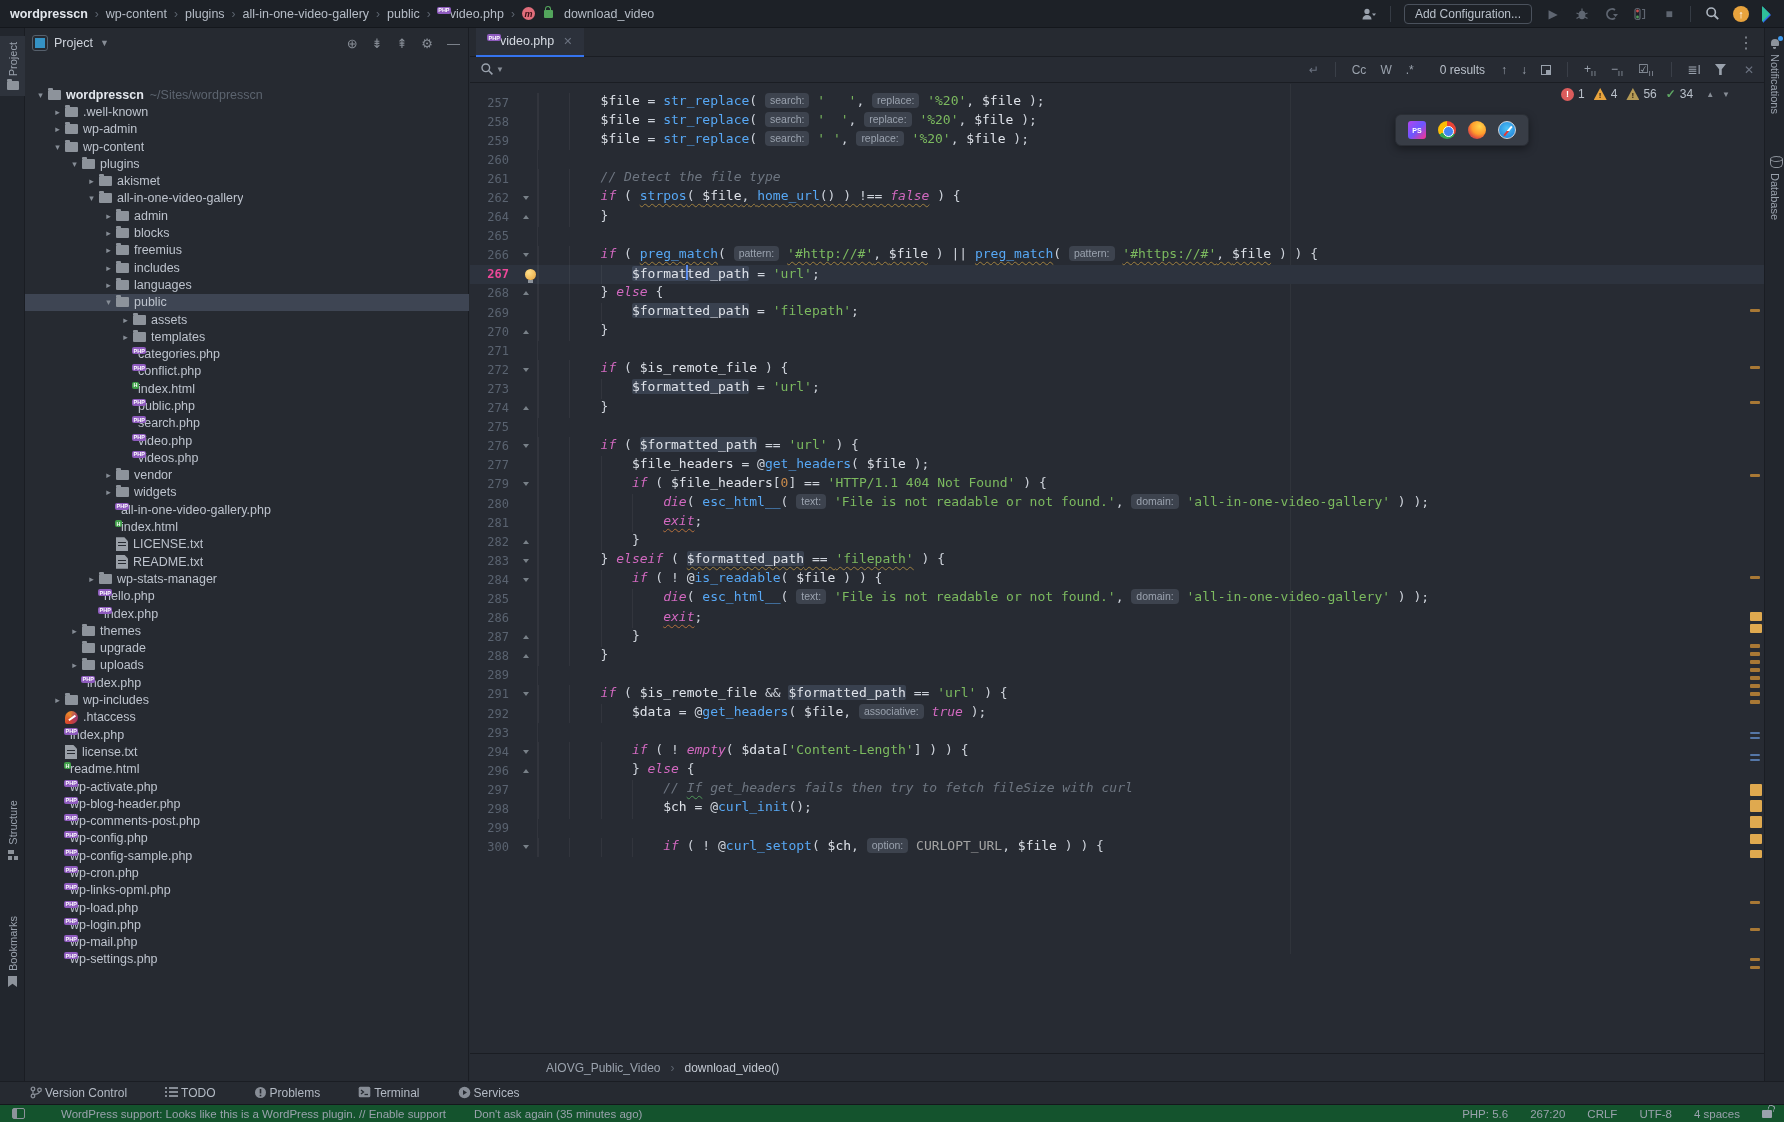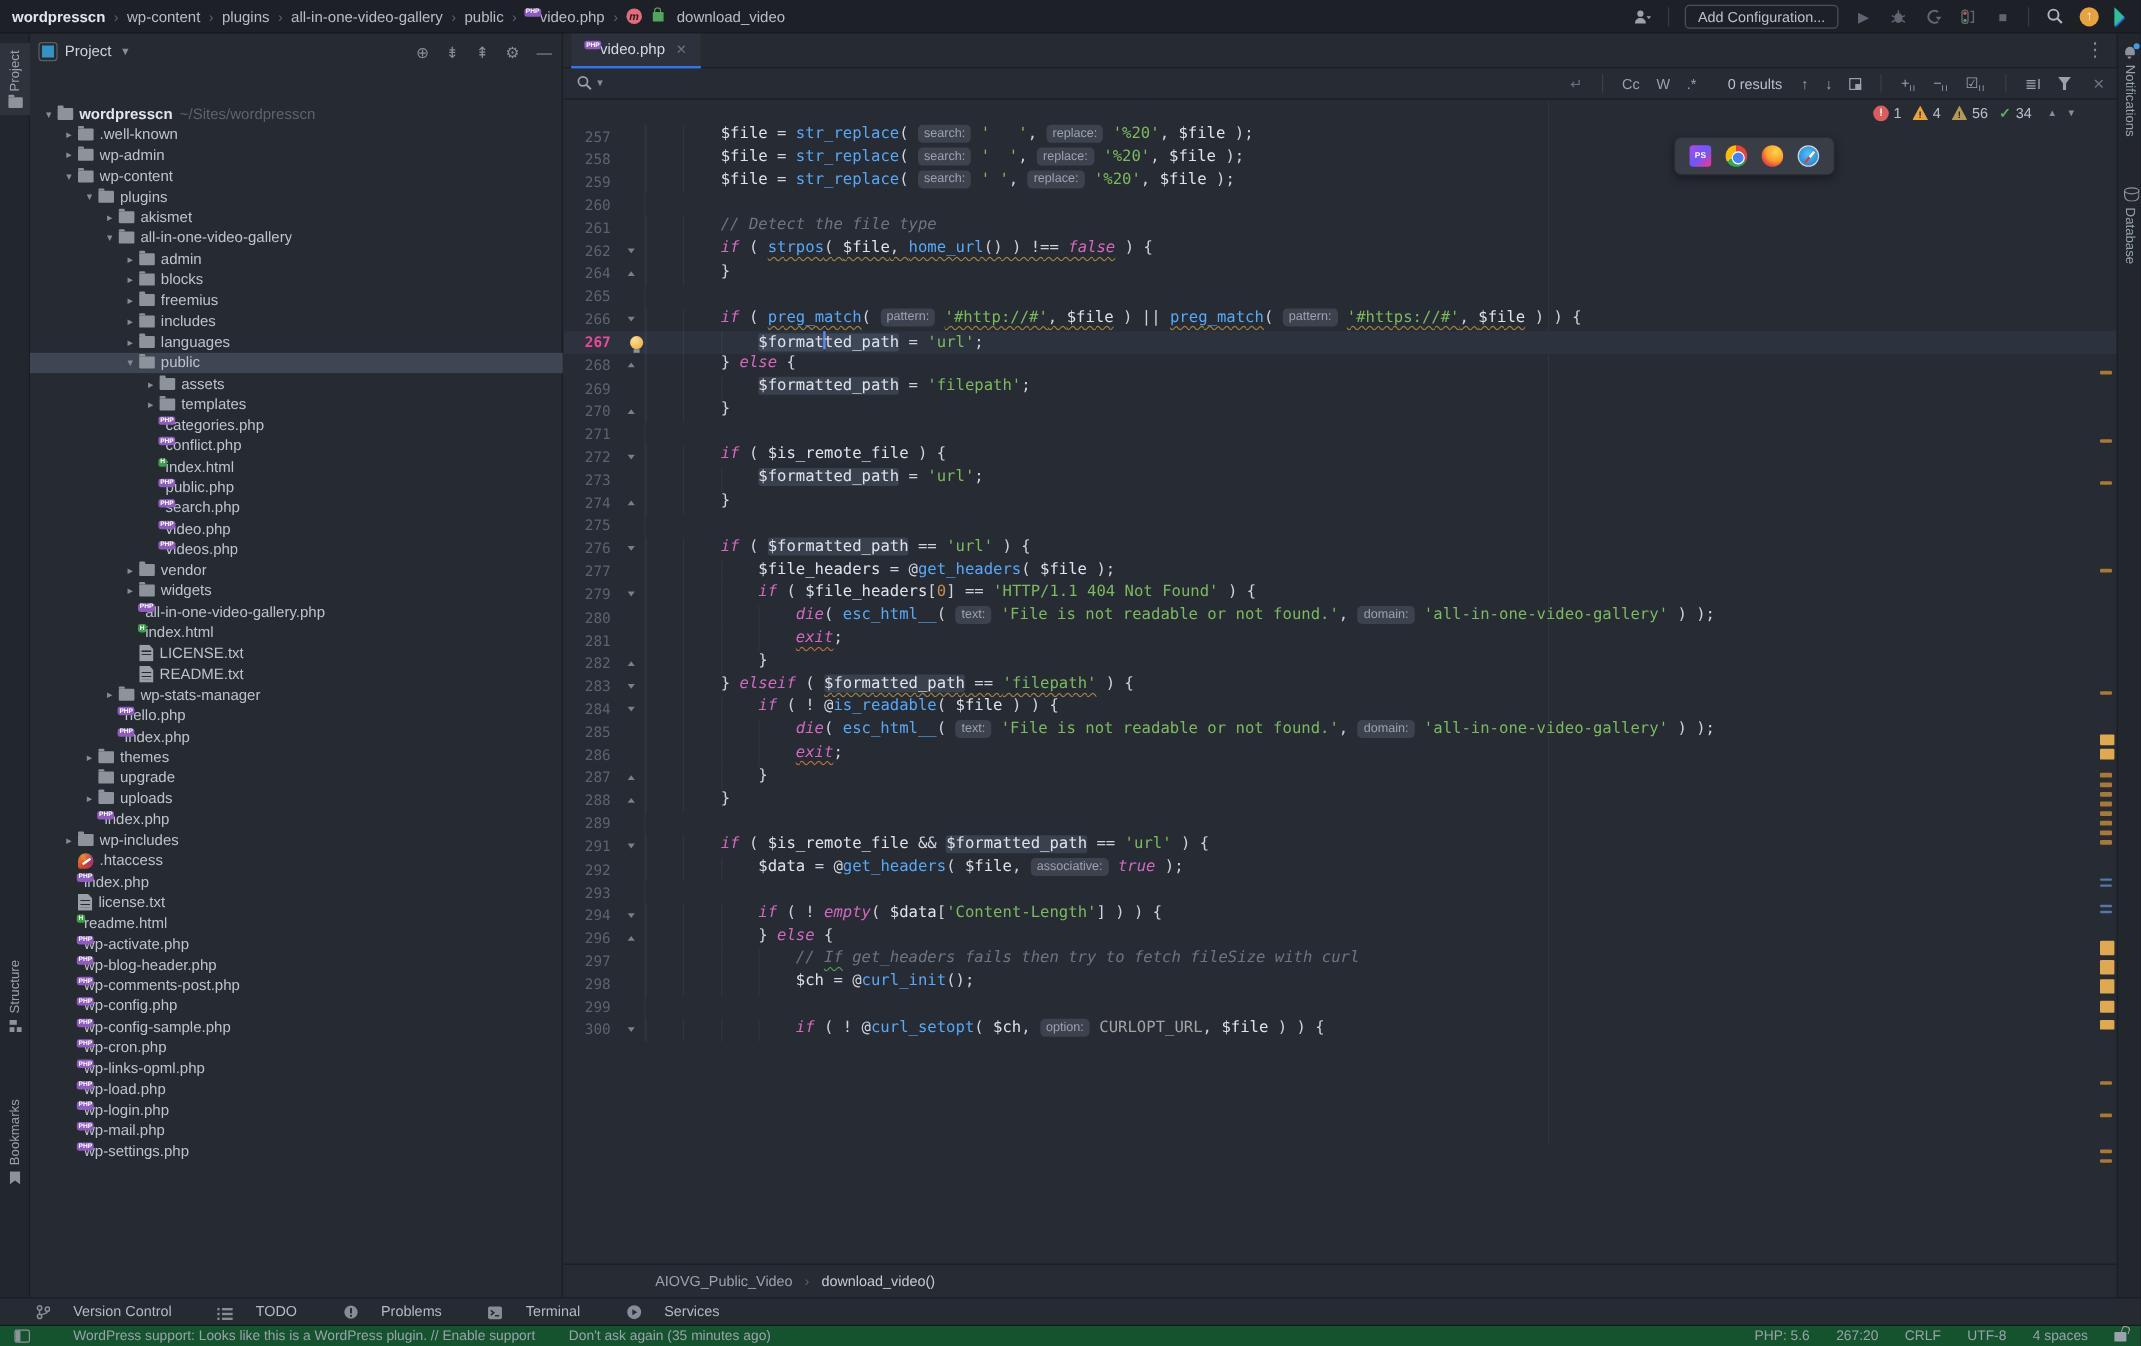--- a/index.html
+++ b/index.html
@@ -72,21 +72,21 @@
   .fb-group{display:flex;align-items:center;gap:14px;margin-left:16px;}
   .fb-div{width:1px;height:15px;background:#3a3f48;margin-left:16px;}
   #fb-results{color:#b9c0ca;margin-left:26px;}
   .fb-sub{font-size:7px;vertical-align:-3px;letter-spacing:1px;}
   .funnel{width:11px;height:11px;background:#9aa2ad;clip-path:polygon(0 0,100% 0,62% 48%,62% 100%,38% 100%,38% 48%);display:inline-block;}
   .selbox{width:10px;height:10px;border:1px solid #9aa2ad;display:inline-block;position:relative;}
   .selbox::after{content:"";position:absolute;right:-1px;bottom:-1px;width:5px;height:5px;background:#9aa2ad;}
 
   #code{position:absolute;left:0;top:56px;width:1294px;height:997px;overflow:hidden;}
   #marginguide{position:absolute;left:820px;top:0;height:870px;width:1px;background:rgba(255,255,255,.045);}
-  #codelines{position:absolute;left:0;top:20px;width:100%;}
+  #codelines{position:absolute;left:0;top:9px;width:100%;}
   .cl{display:flex;height:19.1px;align-items:center;}
   .cl.cur{background:#2d333e;}
   .cl .num{width:44px;flex:none;text-align:right;color:#5a6370;font:12px "DejaVu Sans Mono",monospace;padding-right:5px;}
   .cl.cur .num{color:#ec4899;font-weight:bold;}
   .cl .fold{width:24px;flex:none;display:flex;align-items:center;justify-content:center;border-right:1px solid rgba(255,255,255,.05);align-self:stretch;}
   .tri-dn{width:0;height:0;border-top:4px solid #788088;border-left:3.5px solid transparent;border-right:3.5px solid transparent;}
   .tri-up{width:0;height:0;border-bottom:4px solid #788088;border-left:3.5px solid transparent;border-right:3.5px solid transparent;}
   .bulb{width:11px;height:11px;border-radius:50%;background:radial-gradient(circle at 35% 30%,#ffe08a,#e8a33d);position:relative;transform:translateX(5px);}
   .bulb::after{content:"";position:absolute;left:3px;bottom:-3px;width:5px;height:3px;background:#8d939b;}
   .ctext{white-space:pre;font:13px "DejaVu Sans Mono",monospace;color:#ced3db;}
@@ -130,21 +130,21 @@
   .bell{position:relative;width:11px;height:11px;}
   .bell::before{content:"";position:absolute;left:1px;top:1px;width:8px;height:7px;background:#8d939b;border-radius:4px 4px 1px 1px;}
   .bell::after{content:"";position:absolute;left:3.5px;bottom:0;width:3px;height:2px;background:#8d939b;border-radius:0 0 2px 2px;}
   .bell .dot{position:absolute;right:-2px;top:-2px;width:5px;height:5px;border-radius:50%;background:#3d9bf0;}
   .dbico{width:11px;height:12px;position:relative;}
   .dbico::before{content:"";position:absolute;left:0;top:0;width:11px;height:4px;border-radius:50%;border:1.5px solid #8d939b;}
   .dbico::after{content:"";position:absolute;left:0;top:3px;width:11px;height:8px;border:1.5px solid #8d939b;border-top:none;border-radius:0 0 5px 5px;}
 
   
   #toolbar-bottom{position:absolute;left:0;top:1081px;width:1784px;height:23px;background:#262a31;border-top:1px solid #1a1d23;display:flex;align-items:center;padding-left:30px;gap:38px;font-size:12px;color:#b3bac4;}
-  .twitem{display:flex;align-items:flex-end;gap:19px;}
+  .twitem{display:flex;align-items:flex-start;gap:3px;}
   .twicon{color:#878d96;font-size:11px;display:inline-flex;}
   #statusbar{position:absolute;left:0;top:1104px;width:1784px;height:18px;background:#14532d;border-top:1px solid #14171c;display:flex;align-items:center;font-size:11.5px;color:#9aa2ad;padding:0 12px;}
   #sb-left{display:flex;align-items:center;gap:10px;}
   #sb-msg{margin-left:26px;}
   #sb-dismiss{margin-left:18px;}
   #sb-right{margin-left:auto;display:flex;align-items:center;gap:22px;}
   .layout-ico{width:13px;height:11px;border:1.5px solid #8d939b;border-radius:2px;position:relative;}
   .layout-ico::before{content:"";position:absolute;left:0;top:0;width:4px;height:100%;background:#8d939b;}
   .padlock{width:10px;height:8px;background:#9aa2ad;border-radius:1px;position:relative;display:inline-block;}
   .padlock::before{content:"";position:absolute;right:-3px;top:-5px;width:5px;height:5px;border:1.5px solid #9aa2ad;border-bottom:none;border-radius:3px 3px 0 0;transform:rotate(18deg);}

